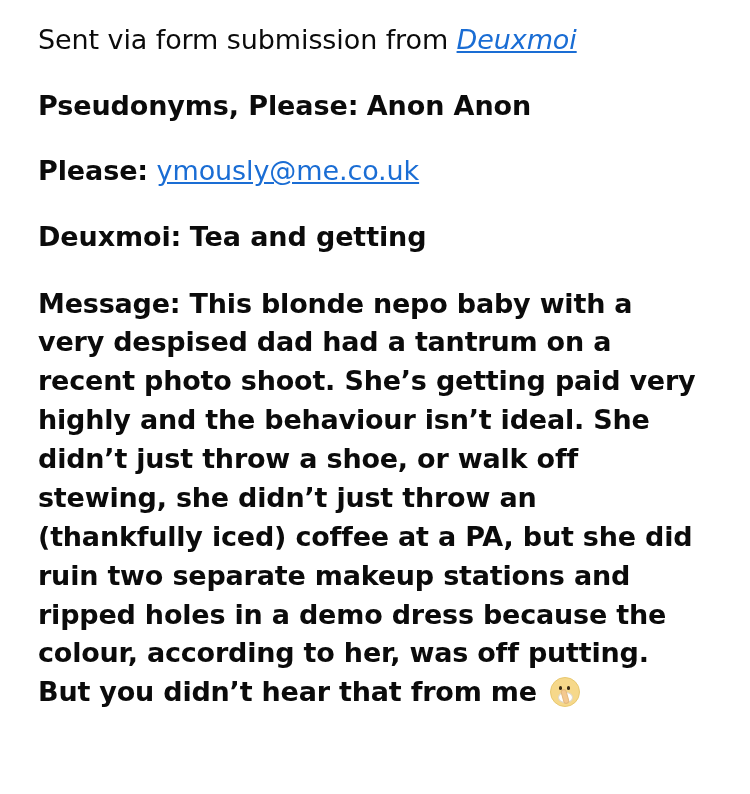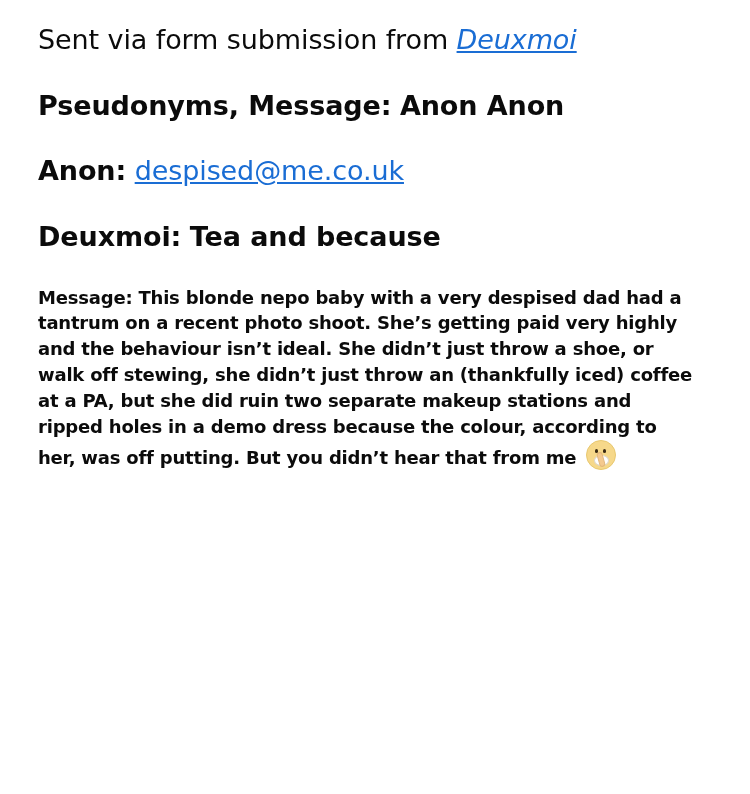--- a/index.html
+++ b/index.html
@@ -38,21 +38,21 @@
   }
   a.link {
     color: #1a6dd4;
     text-decoration: underline;
     text-underline-offset: 2px;
   }
   a.link.italic {
     font-style: italic;
   }
   .message {
-    font-size: 18px;
+    font-size: 27px;
     line-height: 1.44;
     margin: 0;
     letter-spacing: -0.2px;
   }
   .message .label {
     font-weight: 700;
   }
   .shush {
     display: inline-block;
     width: 28px;
@@ -99,31 +99,31 @@
 </head>
 <body>
 
 <div class="page">
 
   <p class="line lead">
     <span>Sent via form submission from </span><a class="link italic" href="#">Deuxmoi</a>
   </p>
 
   <p class="line">
-    <span class="label">Pseudonyms, Message:</span>
+    <span class="label">Pseudonyms, Please:</span>
     <span class="value">Anon Anon</span>
   </p>
 
   <p class="line">
-    <span class="label">Anon:</span>
-    <a class="link" href="#">despised@me.co.uk</a>
+    <span class="label">Please:</span>
+    <a class="link" href="#">ymously@me.co.uk</a>
   </p>
 
   <p class="line">
     <span class="label">Deuxmoi:</span>
-    <span class="value">Tea and because</span>
+    <span class="value">Tea and getting</span>
   </p>
 
   <p class="message">
     <span class="label">Message:</span><span class="value"> This blonde nepo baby with a very despised dad had a tantrum on a recent photo shoot. She’s getting paid very highly and the behaviour isn’t ideal. She didn’t just throw a shoe, or walk off stewing, she didn’t just throw an (thankfully iced) coffee at a PA, but she did ruin two separate makeup stations and ripped holes in a demo dress because the colour, according to her, was off putting. But you didn’t hear that from me </span><span class="shush"><span class="eye l"></span><span class="eye r"></span><span class="mouth"></span><span class="finger"></span></span>
   </p>
 
 </div>
 
 </body></html>

